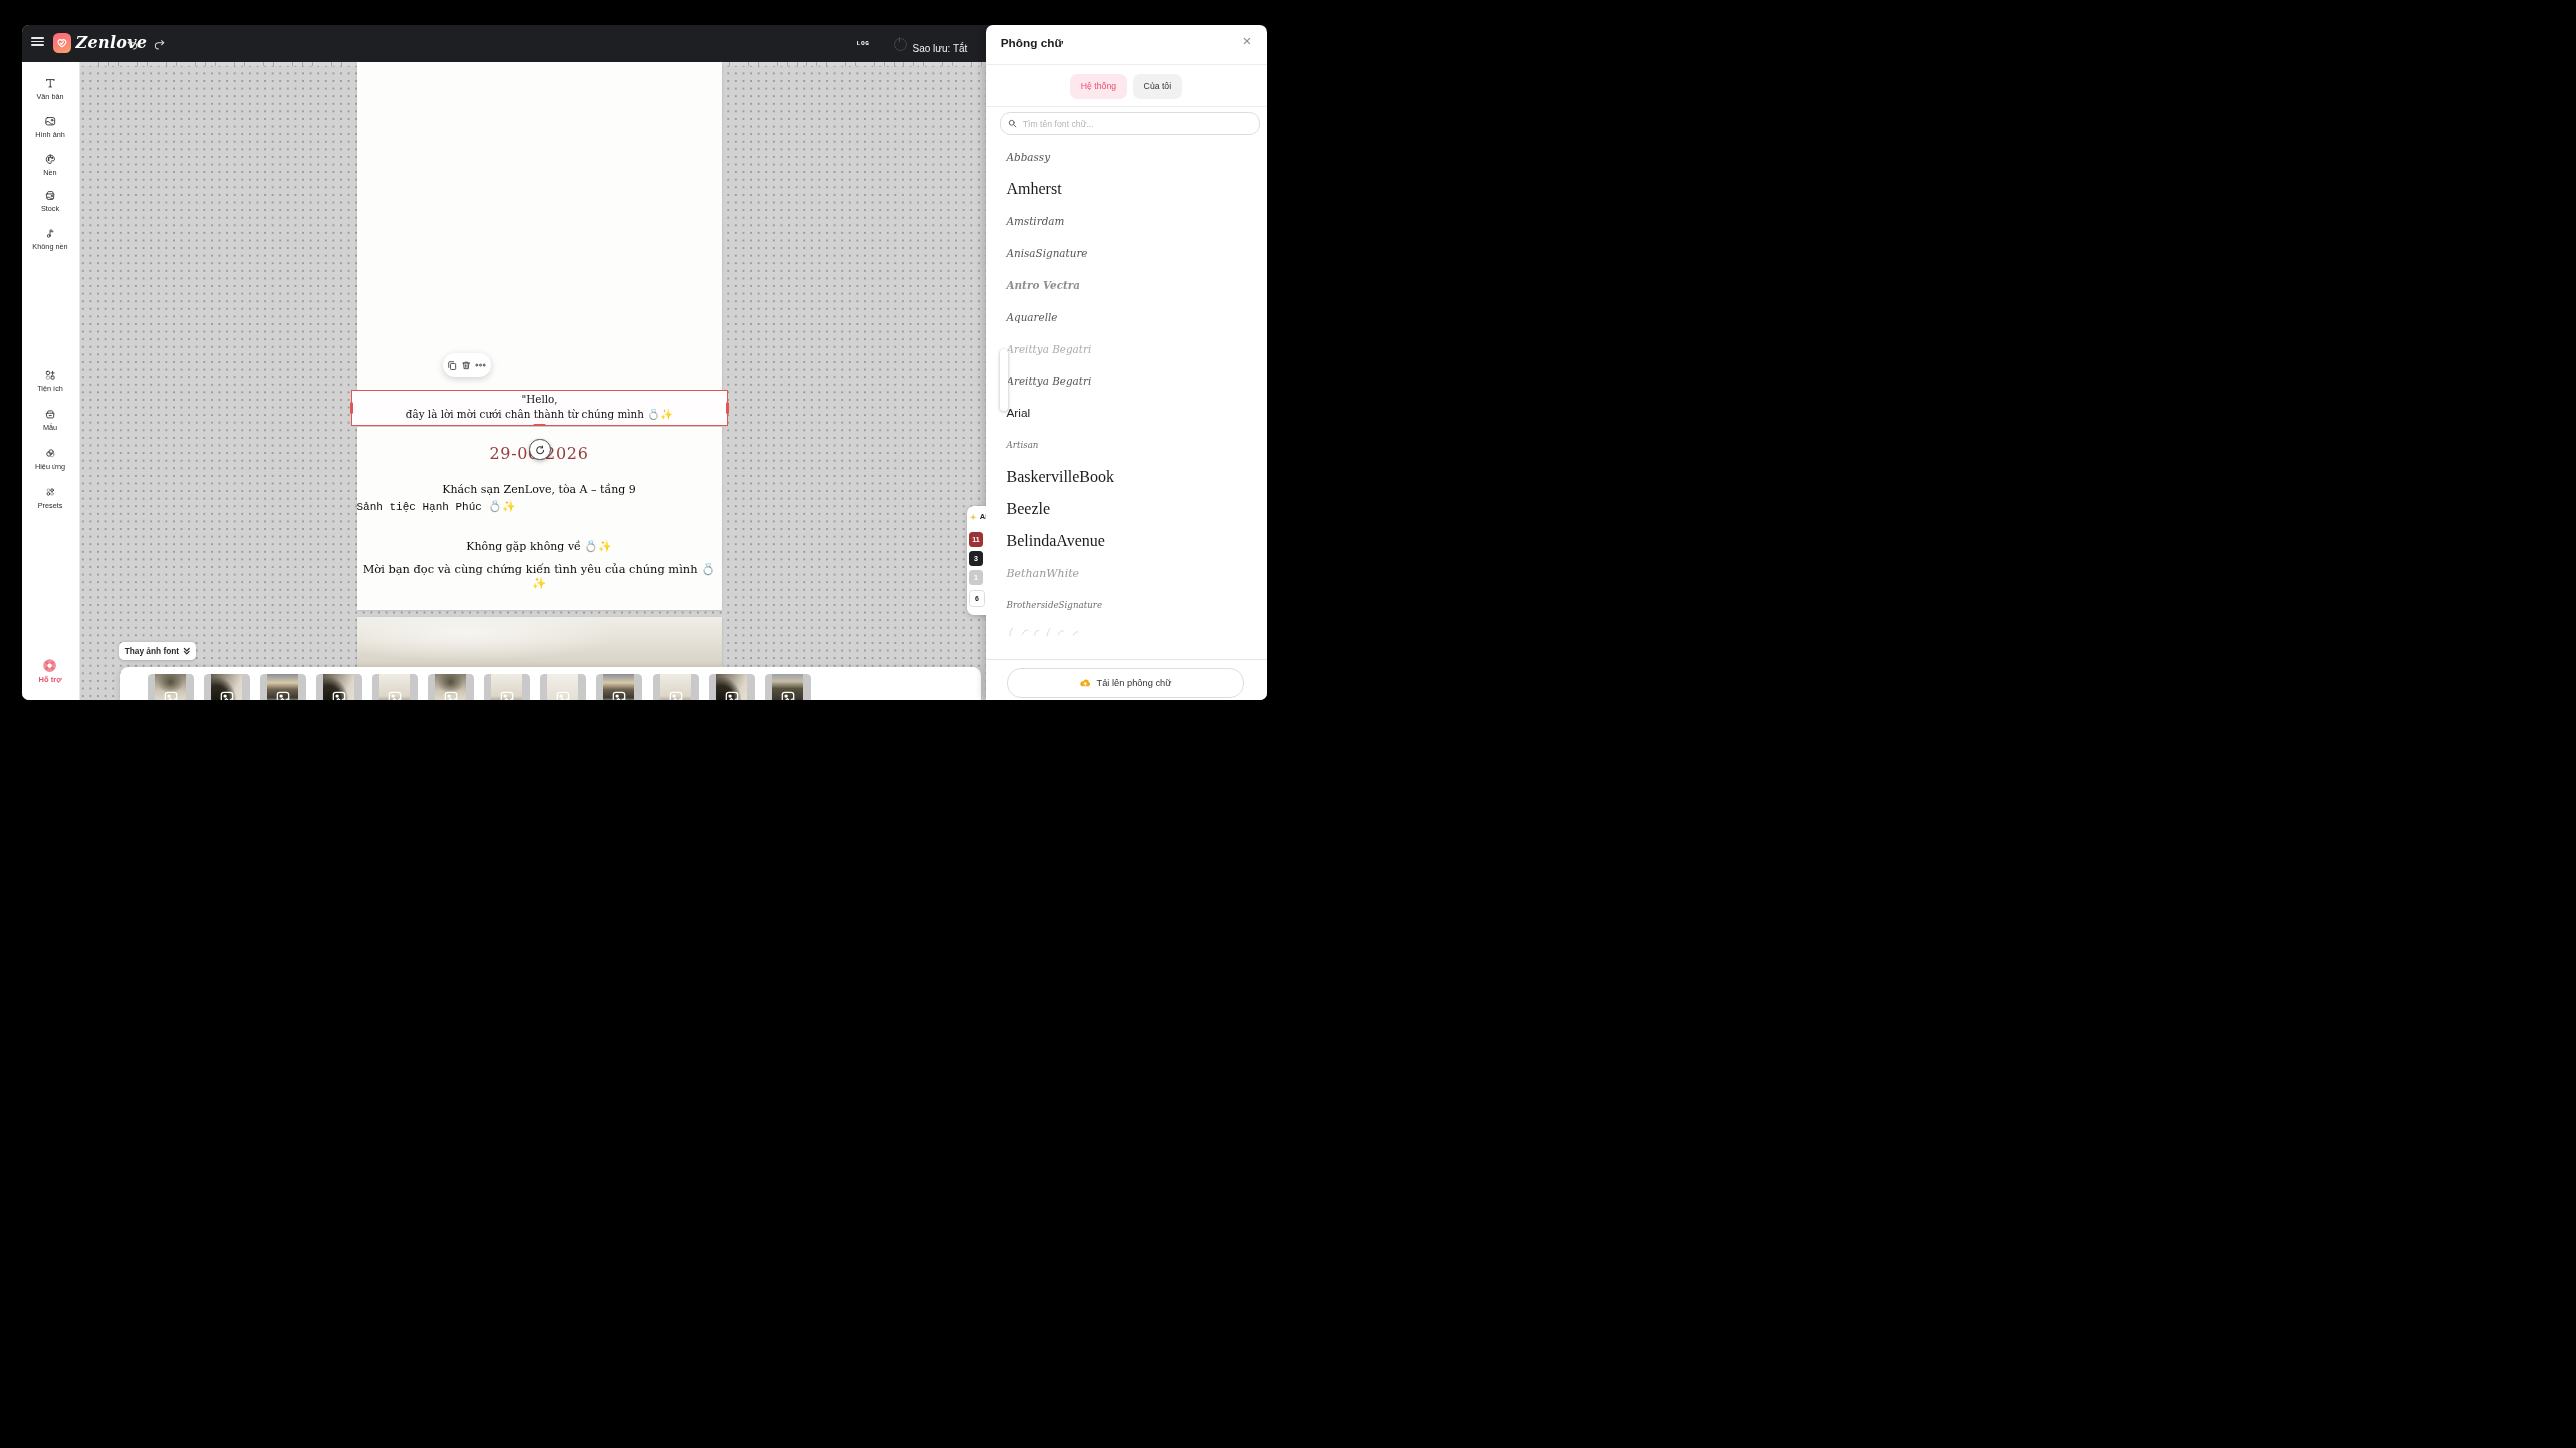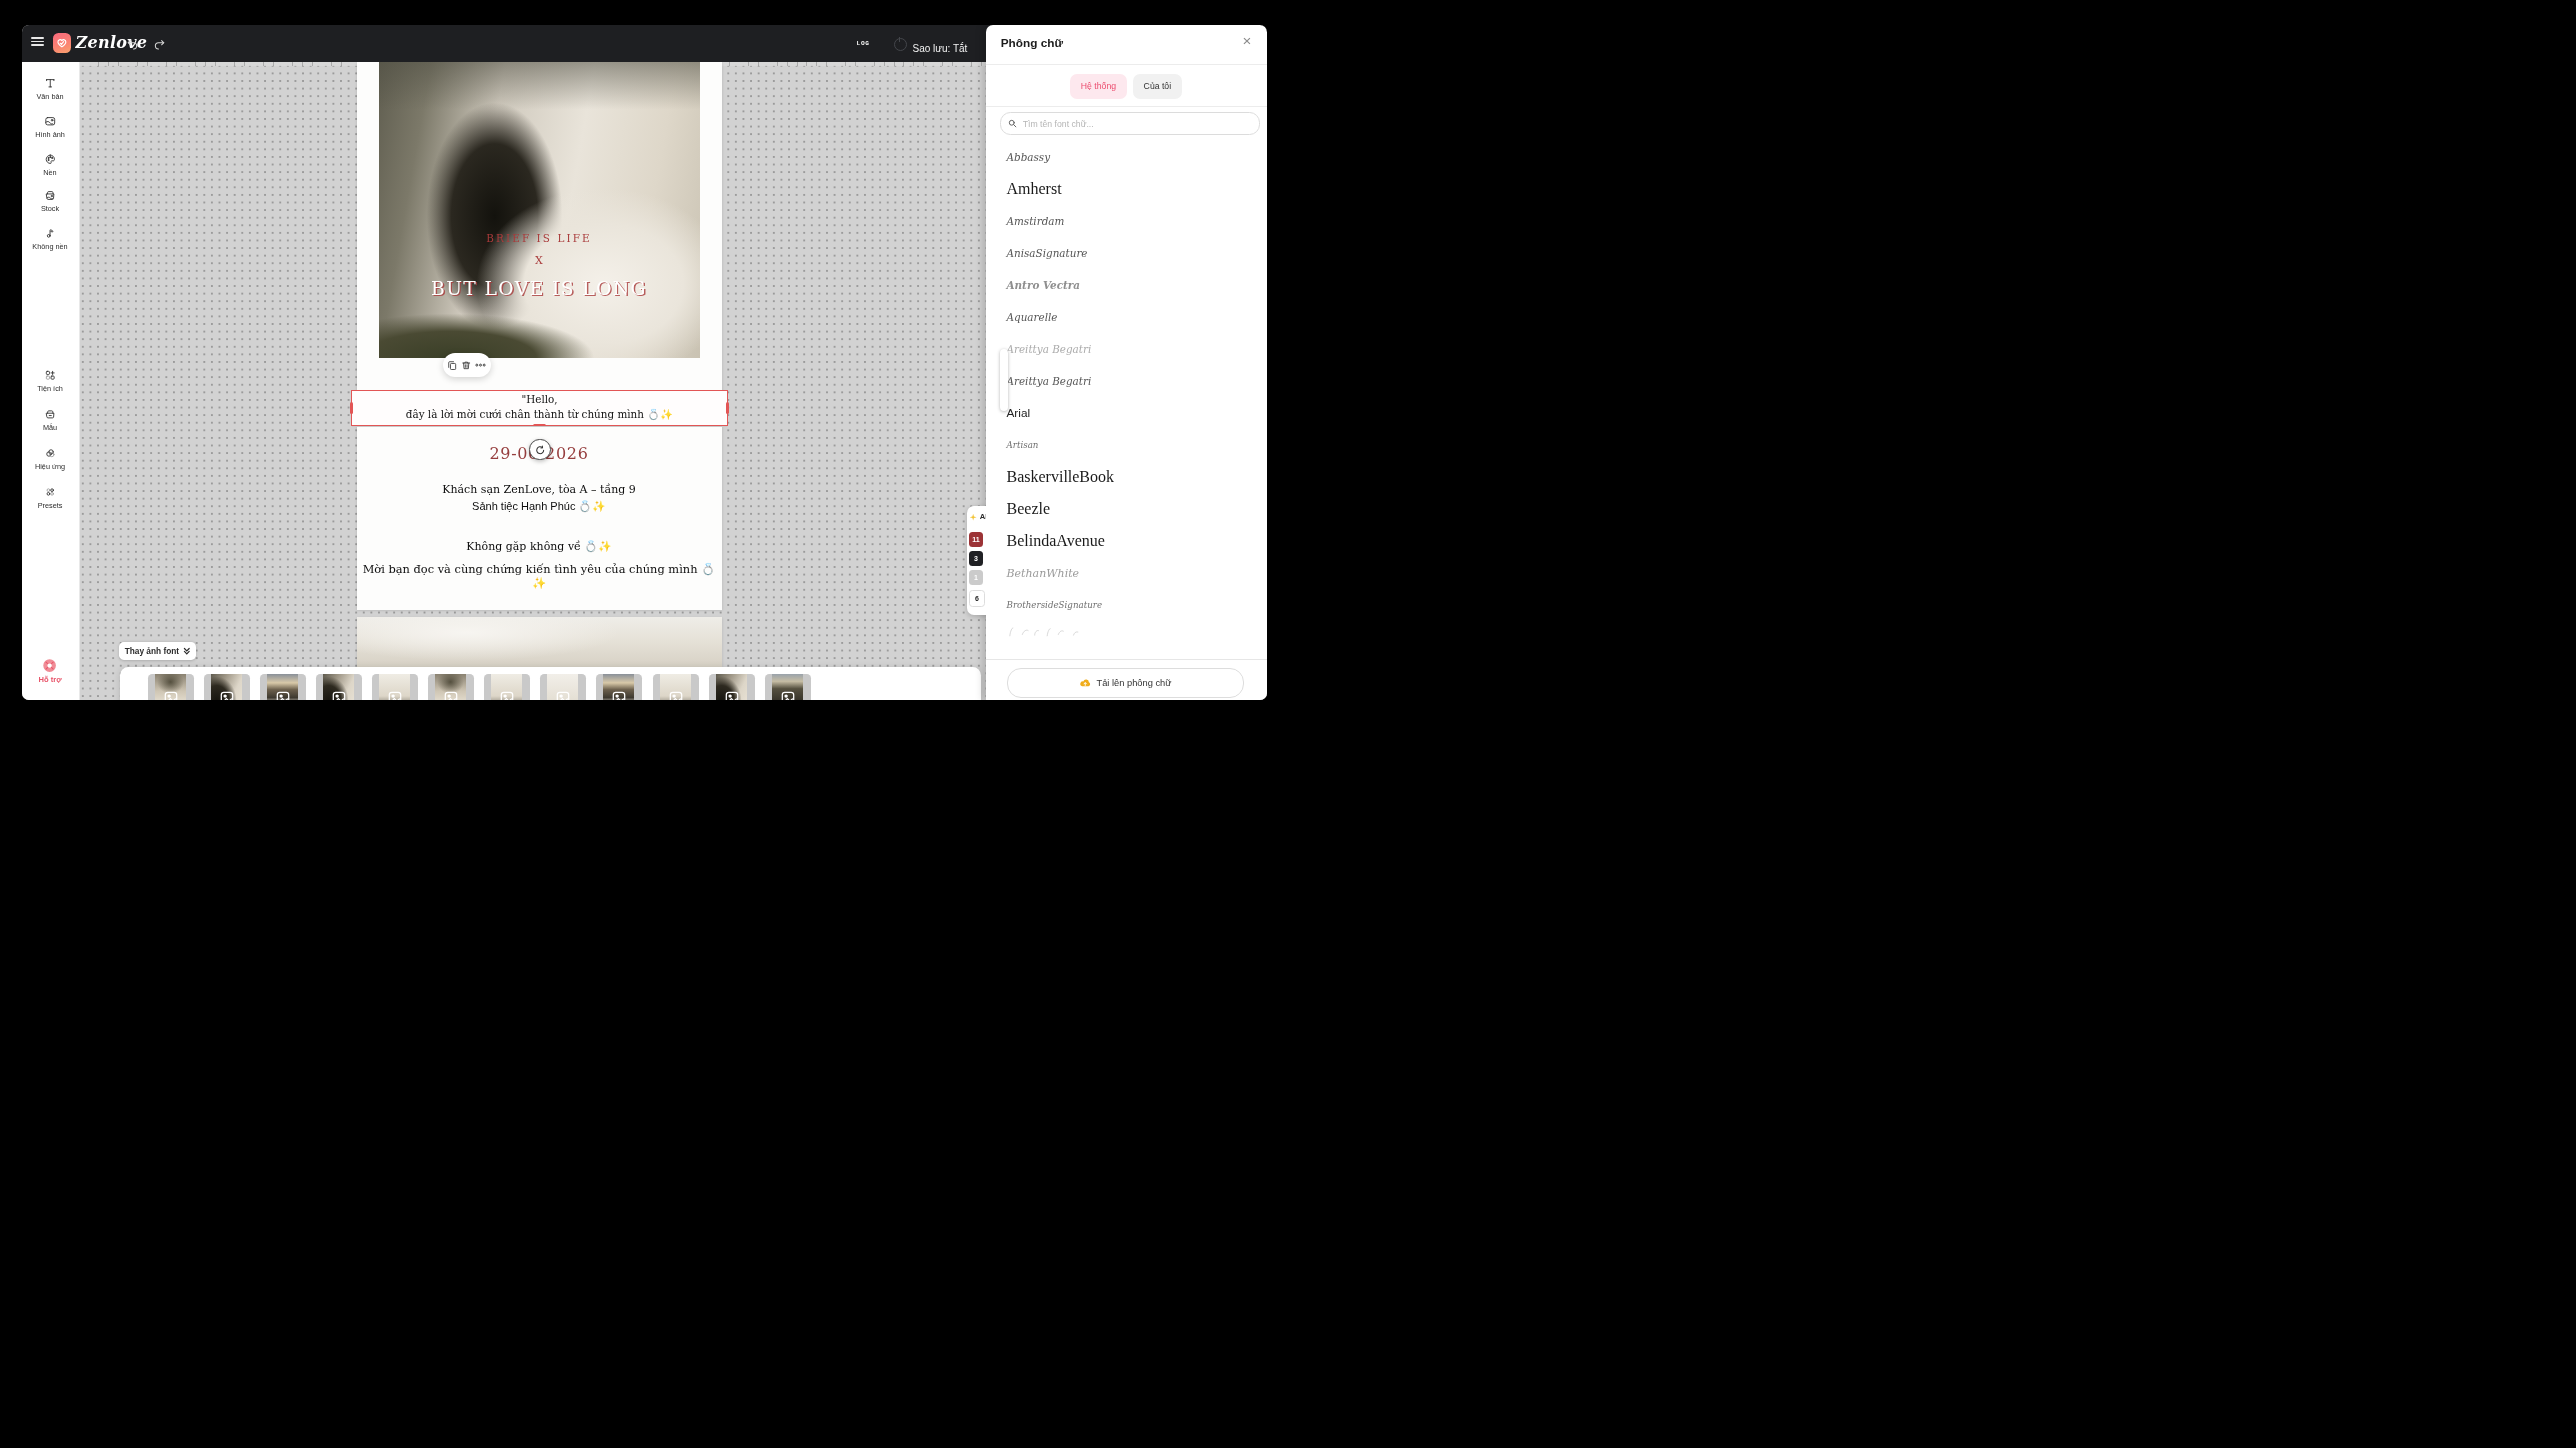--- a/index.html
+++ b/index.html
@@ -63,22 +63,22 @@
     margin-top:-6.2px;cursor:ew-resize;}
   .h-bottom{position:absolute;height:3.5px;width:12.5px;border-radius:2.1px;background:#e25555;left:50%;
     margin-left:-6.2px;bottom:-2.1px;cursor:ns-resize;}
   .date-line{position:absolute;width:100%;top:382px;text-align:center;color:#963e3e;
     font-family:"DejaVu Serif",serif;font-size:16px;letter-spacing:0.7px;}
   .rotate-handle{position:absolute;left:50%;top:377px;margin-left:-9.7px;width:19.4px;height:19.4px;
     border-radius:50%;background:#fff;border:1.4px solid #4a4a4a;box-shadow:0 1.4px 4.2px rgba(0,0,0,.25);
     display:flex;align-items:center;justify-content:center;cursor:grab;color:#333;}
   .venue1{position:absolute;width:100%;top:421px;text-align:center;color:#0d0d0d;
     font-family:"DejaVu Serif",serif;font-size:11px;}
-  .venue2{position:absolute;width:100%;top:438px;text-align:center;color:#0d0d0d;
-    font-family:Liberation Sans, sans-serif;font-size:11px;}
+  .venue2{position:absolute;width:100%;top:438px;color:#0d0d0d;
+    font-family:Liberation Mono, monospace;font-size:11px;}
   .note1{position:absolute;width:100%;top:478px;text-align:center;color:#0d0d0d;
     font-family:"DejaVu Serif",serif;font-size:11px;}
   .note2{position:absolute;width:100%;top:500px;text-align:center;color:#0d0d0d;
     font-family:"DejaVu Serif",serif;font-size:11.4px;}
   .page2{position:absolute;left:278px;top:555px;width:365px;height:51px;
     background:
       radial-gradient(60% 80% at 30% 30%,#f7f5f1 0%,rgba(247,245,241,0) 70%),
       linear-gradient(180deg,#efede8 0%,#e6e2d8 45%,#d6d0c4 100%);
     box-shadow:0 0.7px 2.8px rgba(0,0,0,.15);}
   .toolbar-pill{position:absolute;left:364px;top:291px;width:48px;height:24px;border-radius:12.5px;
@@ -235,25 +235,20 @@
               <g stroke="#e8556a" stroke-width="1.6">
                 <path d="M6 6l3.5 3.5M18 6l-3.5 3.5M6 18l3.5-3.5M18 18l-3.5-3.5"></path>
               </g>
             </svg></span><div class="lbl">Hỗ trợ</div></div>
       </div>
 
   <div class="canvas">
     <div class="ruler"></div>
 
     <div class="page1">
-      <div class="photo">
-        <div class="ph-line1">BRIEF IS LIFE</div>
-        <div class="ph-line2">X</div>
-        <div class="ph-line3">BUT LOVE IS LONG</div>
-      </div>
 
       <div class="sel-box">
         <div class="sel-line1">"Hello,</div>
         <div class="sel-line2">đây là lời mời cưới chân thành từ chúng mình 💍✨</div>
         <span class="h-side" style="left:-2.1px"></span>
         <span class="h-side" style="right:-2.1px"></span>
         <span class="h-bottom"></span>
       </div>
 
       <div class="date-line">29-06-2026</div>

